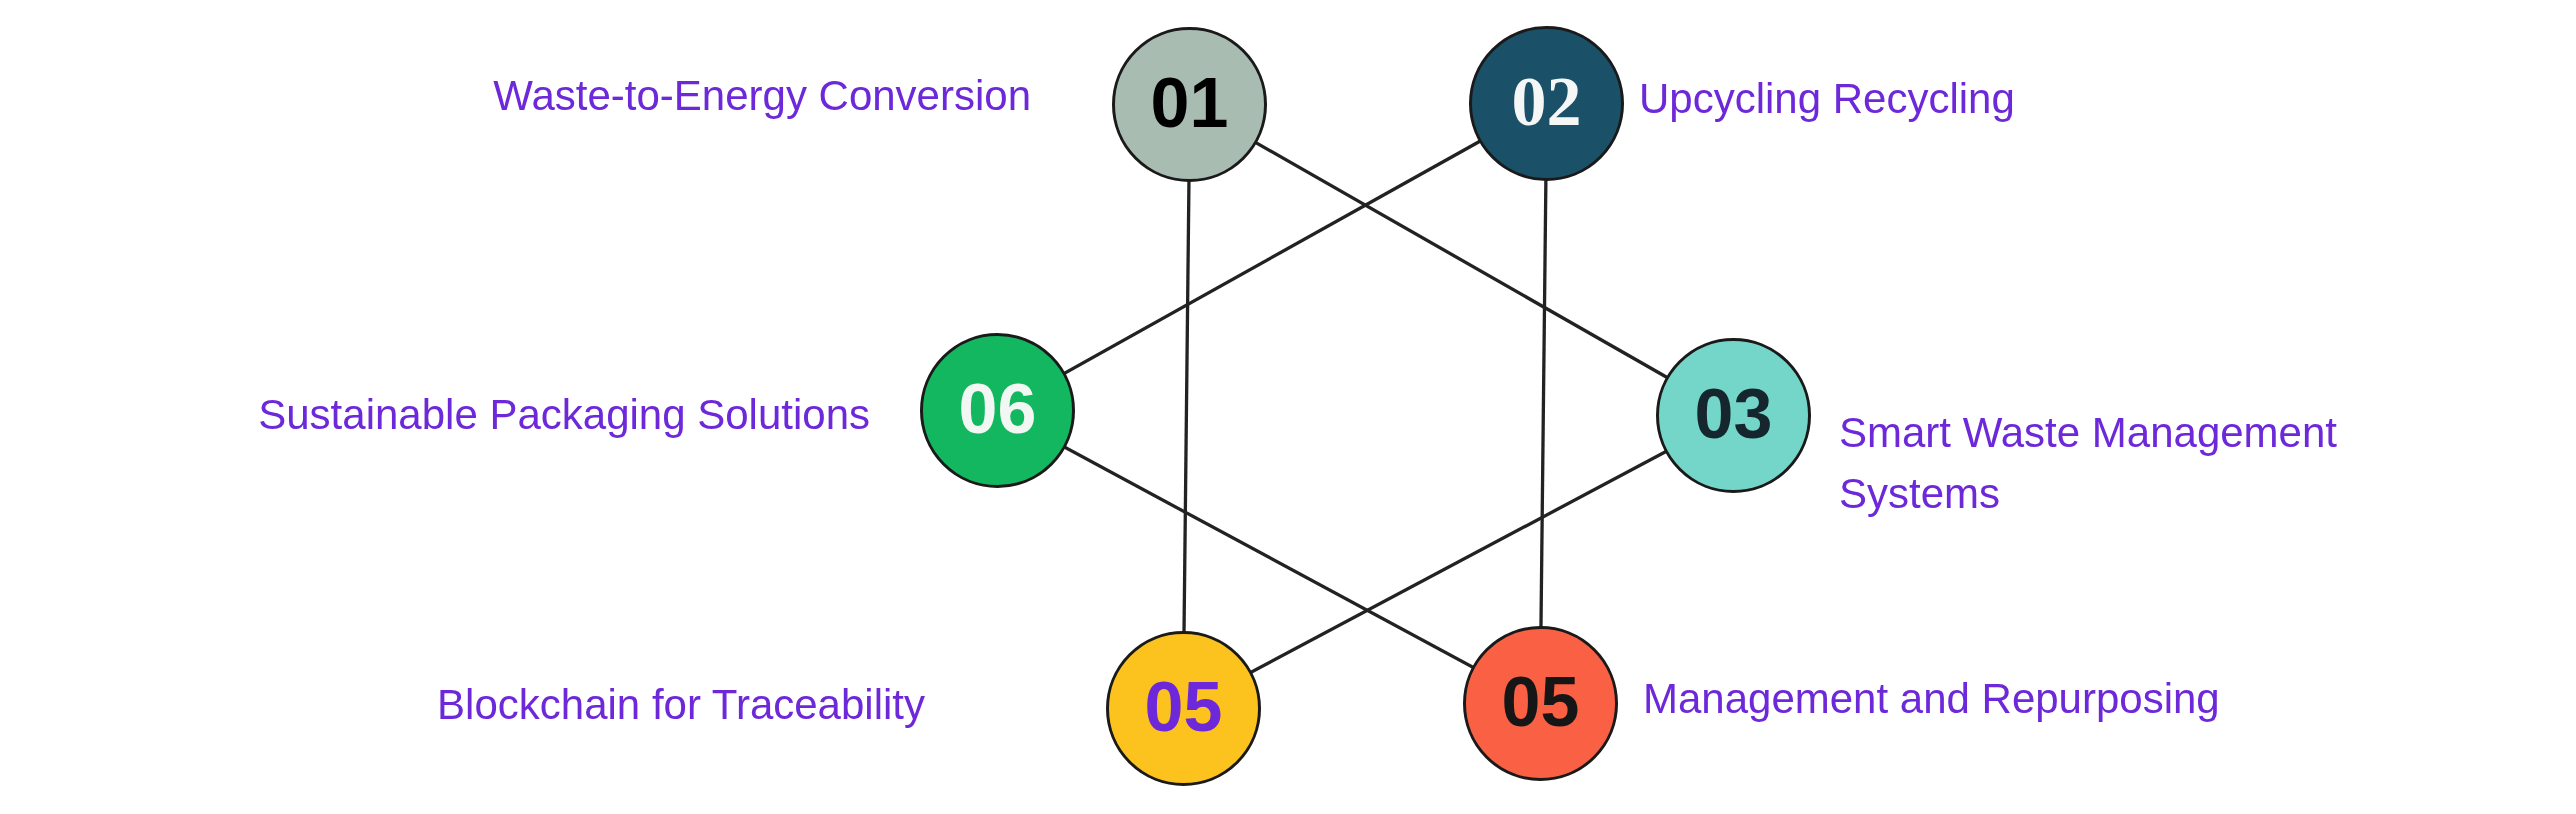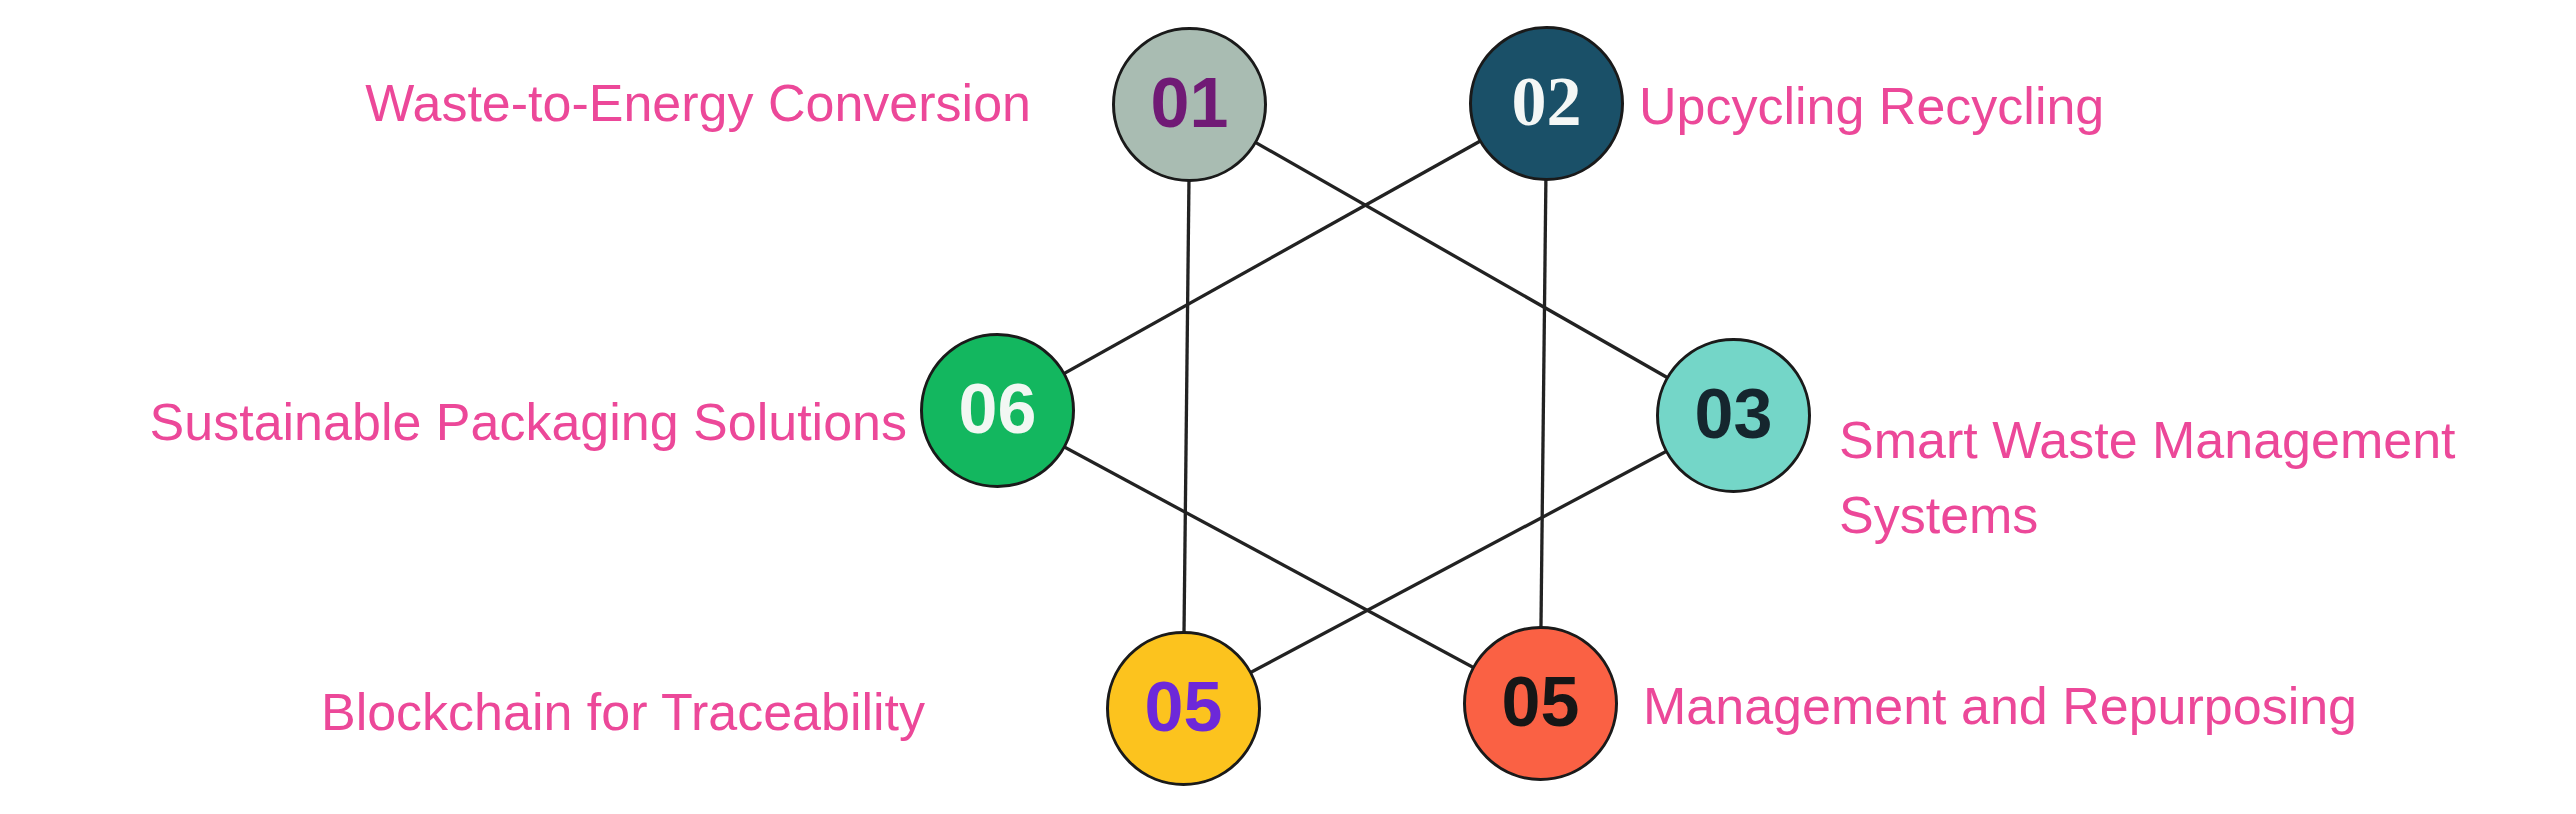--- a/index.html
+++ b/index.html
@@ -39,23 +39,23 @@
   }
   .node-num {
     font-size: 70px;
     font-weight: 700;
     letter-spacing: 0px;
     line-height: 1;
     transform: translateY(-1.9px);
   }
   .node-label {
     position: absolute;
-    font-size: 52px;
+    font-size: 42px;
     line-height: 1.45;
-    color: #ec4899;
+    color: #6d28d9;
     white-space: nowrap;
   }
   .label-left { text-align: right; }
   .label-right { text-align: left; }
   .label-wrap {
     white-space: normal;
     width: 652px;
   }
   
   .pos-c01 { left: 1112px; top: 27px; }
@@ -63,40 +63,40 @@
   .pos-c03 { left: 1656px; top: 338px; }
   .pos-c04 { left: 1463px; top: 626px; }
   .pos-c05 { left: 1106px; top: 631px; }
   .pos-c06 { left: 920px;  top: 333px; }
   
   .pos-l01 { right: 1545px; top: 66px; }
   .pos-l02 { left: 1639px;  top: 69px; }
   .pos-l03 { left: 1839px;  top: 385px; margin-top: 18px; }
   .pos-l04 { left: 1643px;  top: 669px; }
   .pos-l05 { right: 1651px; top: 675px; }
-  .pos-l06 { right: 1669px; top: 385px; }
+  .pos-l06 { right: 1706px; top: 385px; }
 </style>
 </head>
 <body>
 
 <div class="canvas">
 
   <svg class="connectors" viewBox="0 0 2728 863" xmlns="http://www.w3.org/2000/svg">
 
     <line x1="1260" y1="111" x2="1836" y2="440"></line>
     <line x1="1836" y1="440" x2="1253" y2="750"></line>
     <line x1="1253" y1="750" x2="1260" y2="111"></line>
 
     <line x1="1638" y1="110" x2="1056" y2="435"></line>
     <line x1="1056" y1="435" x2="1631" y2="745"></line>
     <line x1="1631" y1="745" x2="1638" y2="110"></line>
   </svg>
 
   <div class="node-circle pos-c01" style="background-color: rgb(169, 188, 178);">
-    <span class="node-num" style="color: #701a75;">01</span>
+    <span class="node-num" style="color: #000000;">01</span>
   </div>
 
   <div class="node-circle pos-c02" style="background-color: rgb(26, 80, 104);">
     <span class="node-num" style="color: rgb(244, 247, 246);">02</span>
   </div>
 
   <div class="node-circle pos-c03" style="background-color: rgb(116, 214, 200);">
     <span class="node-num" style="color: rgb(21, 38, 46);">03</span>
   </div>
 

